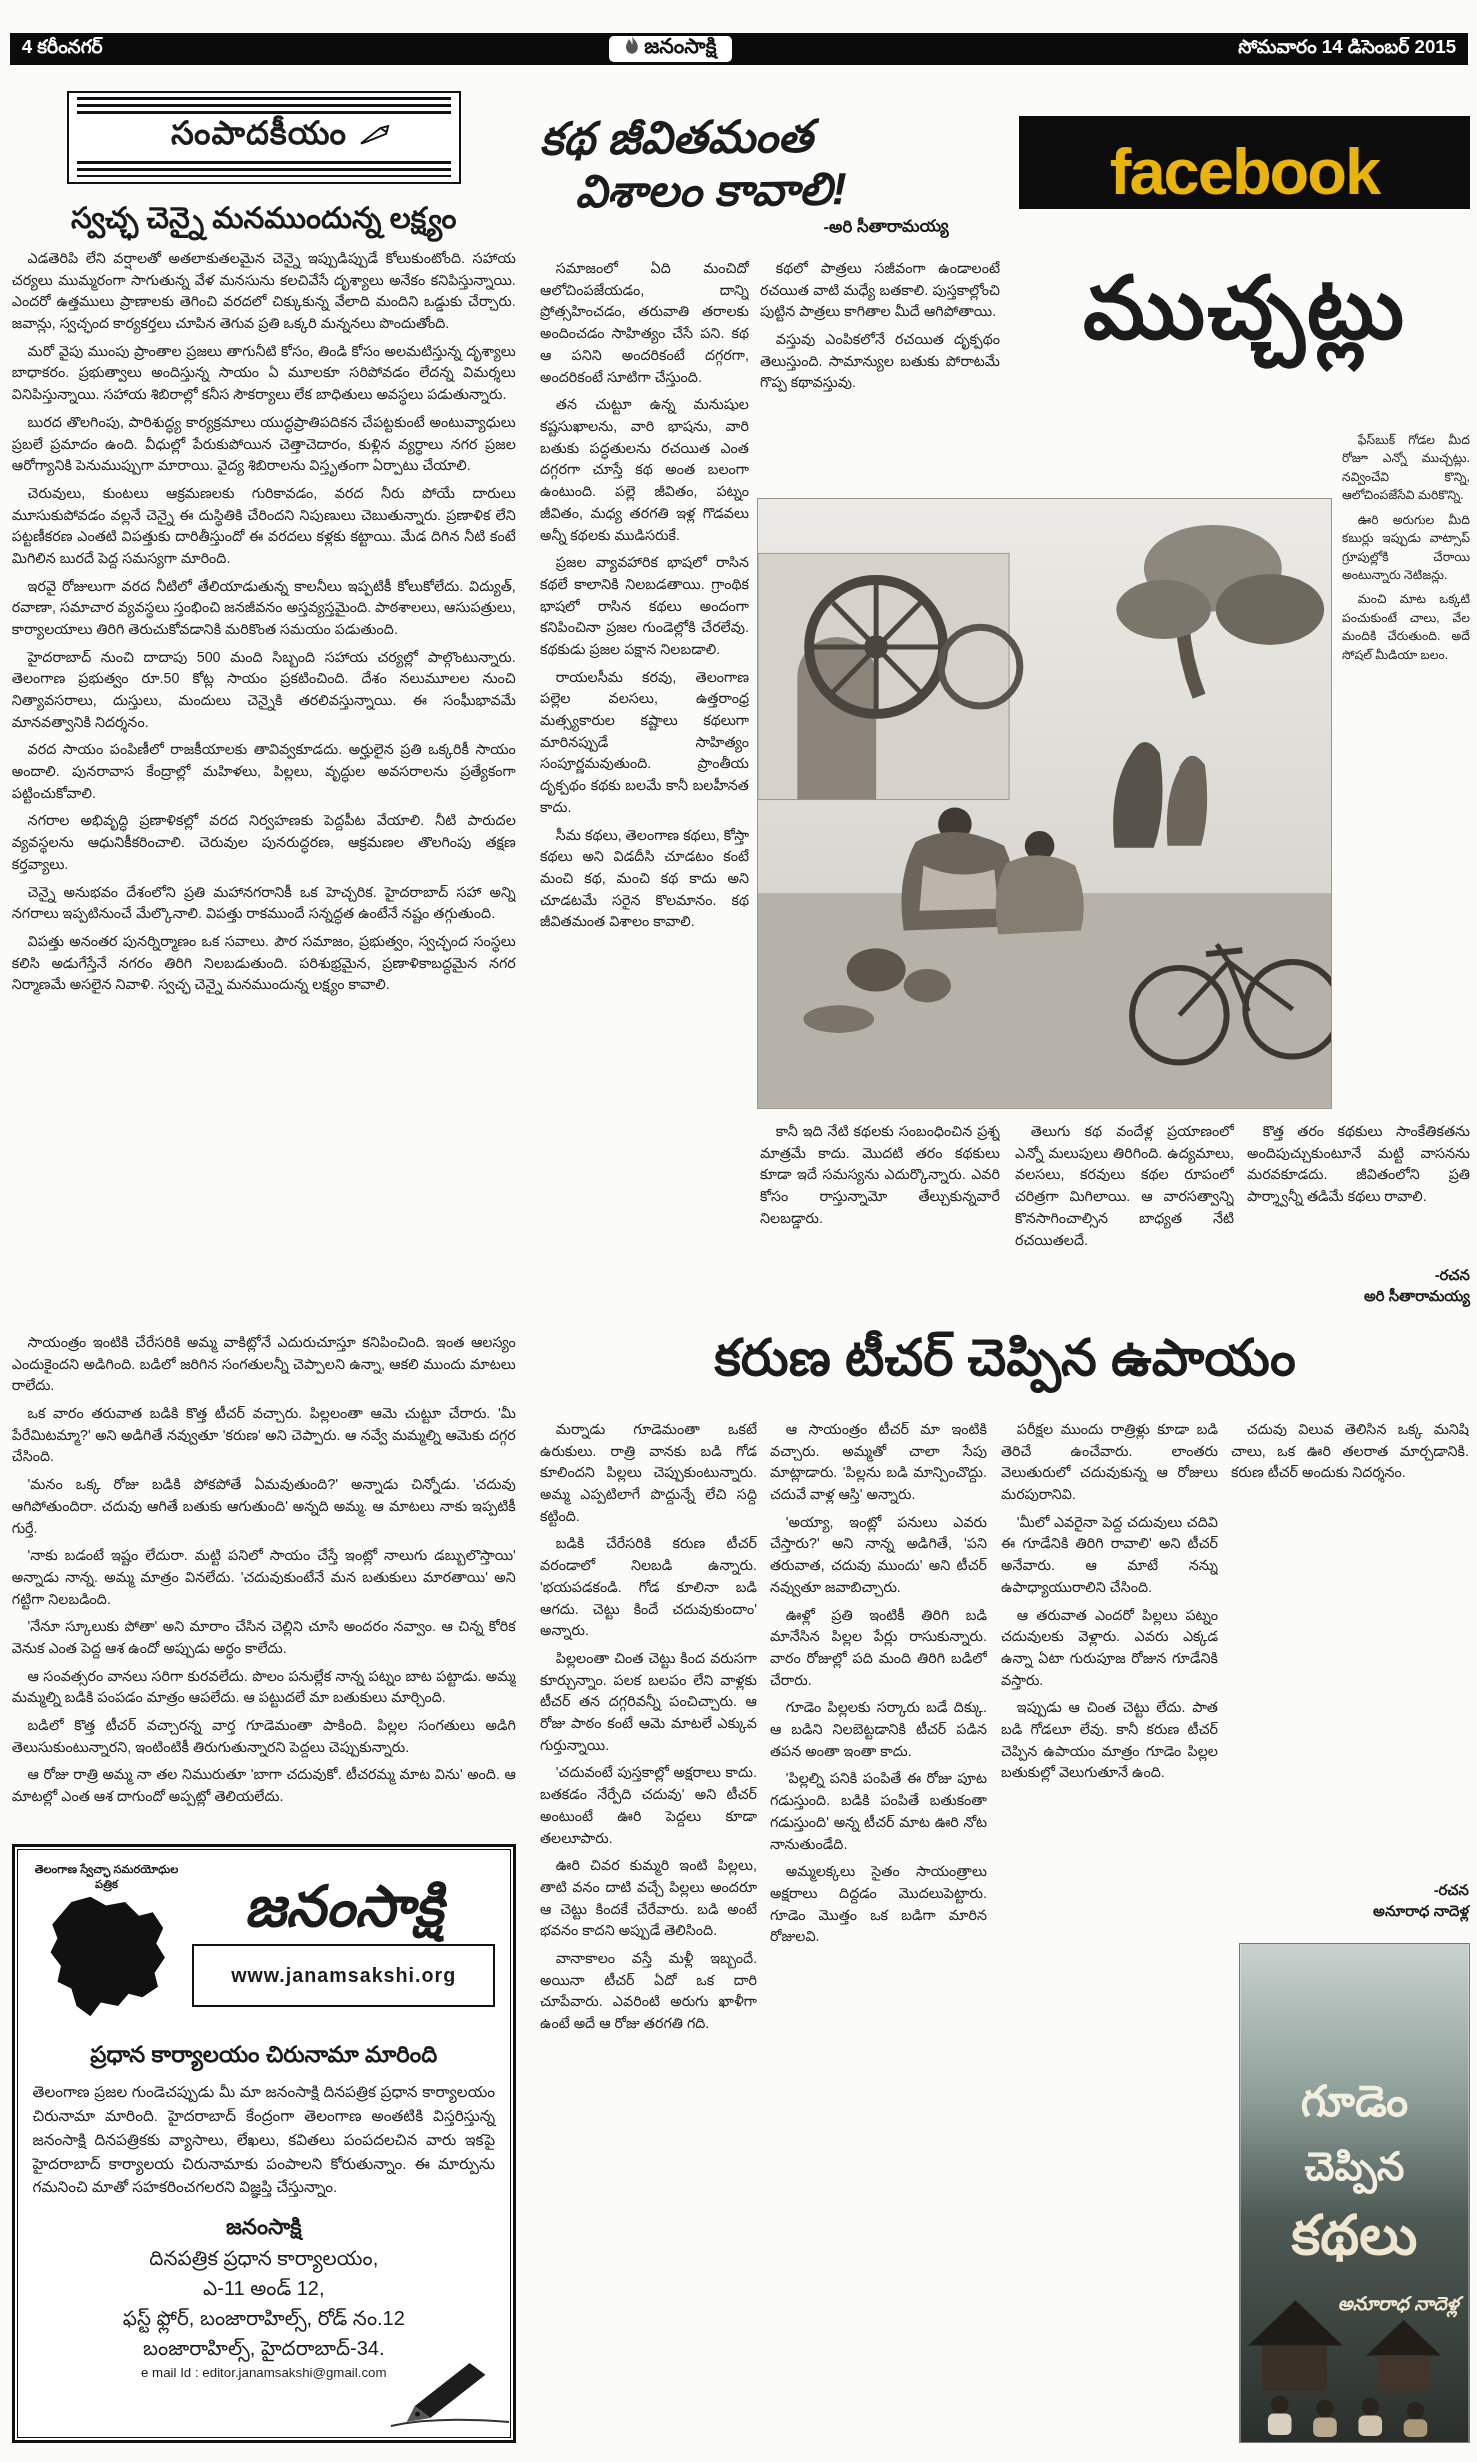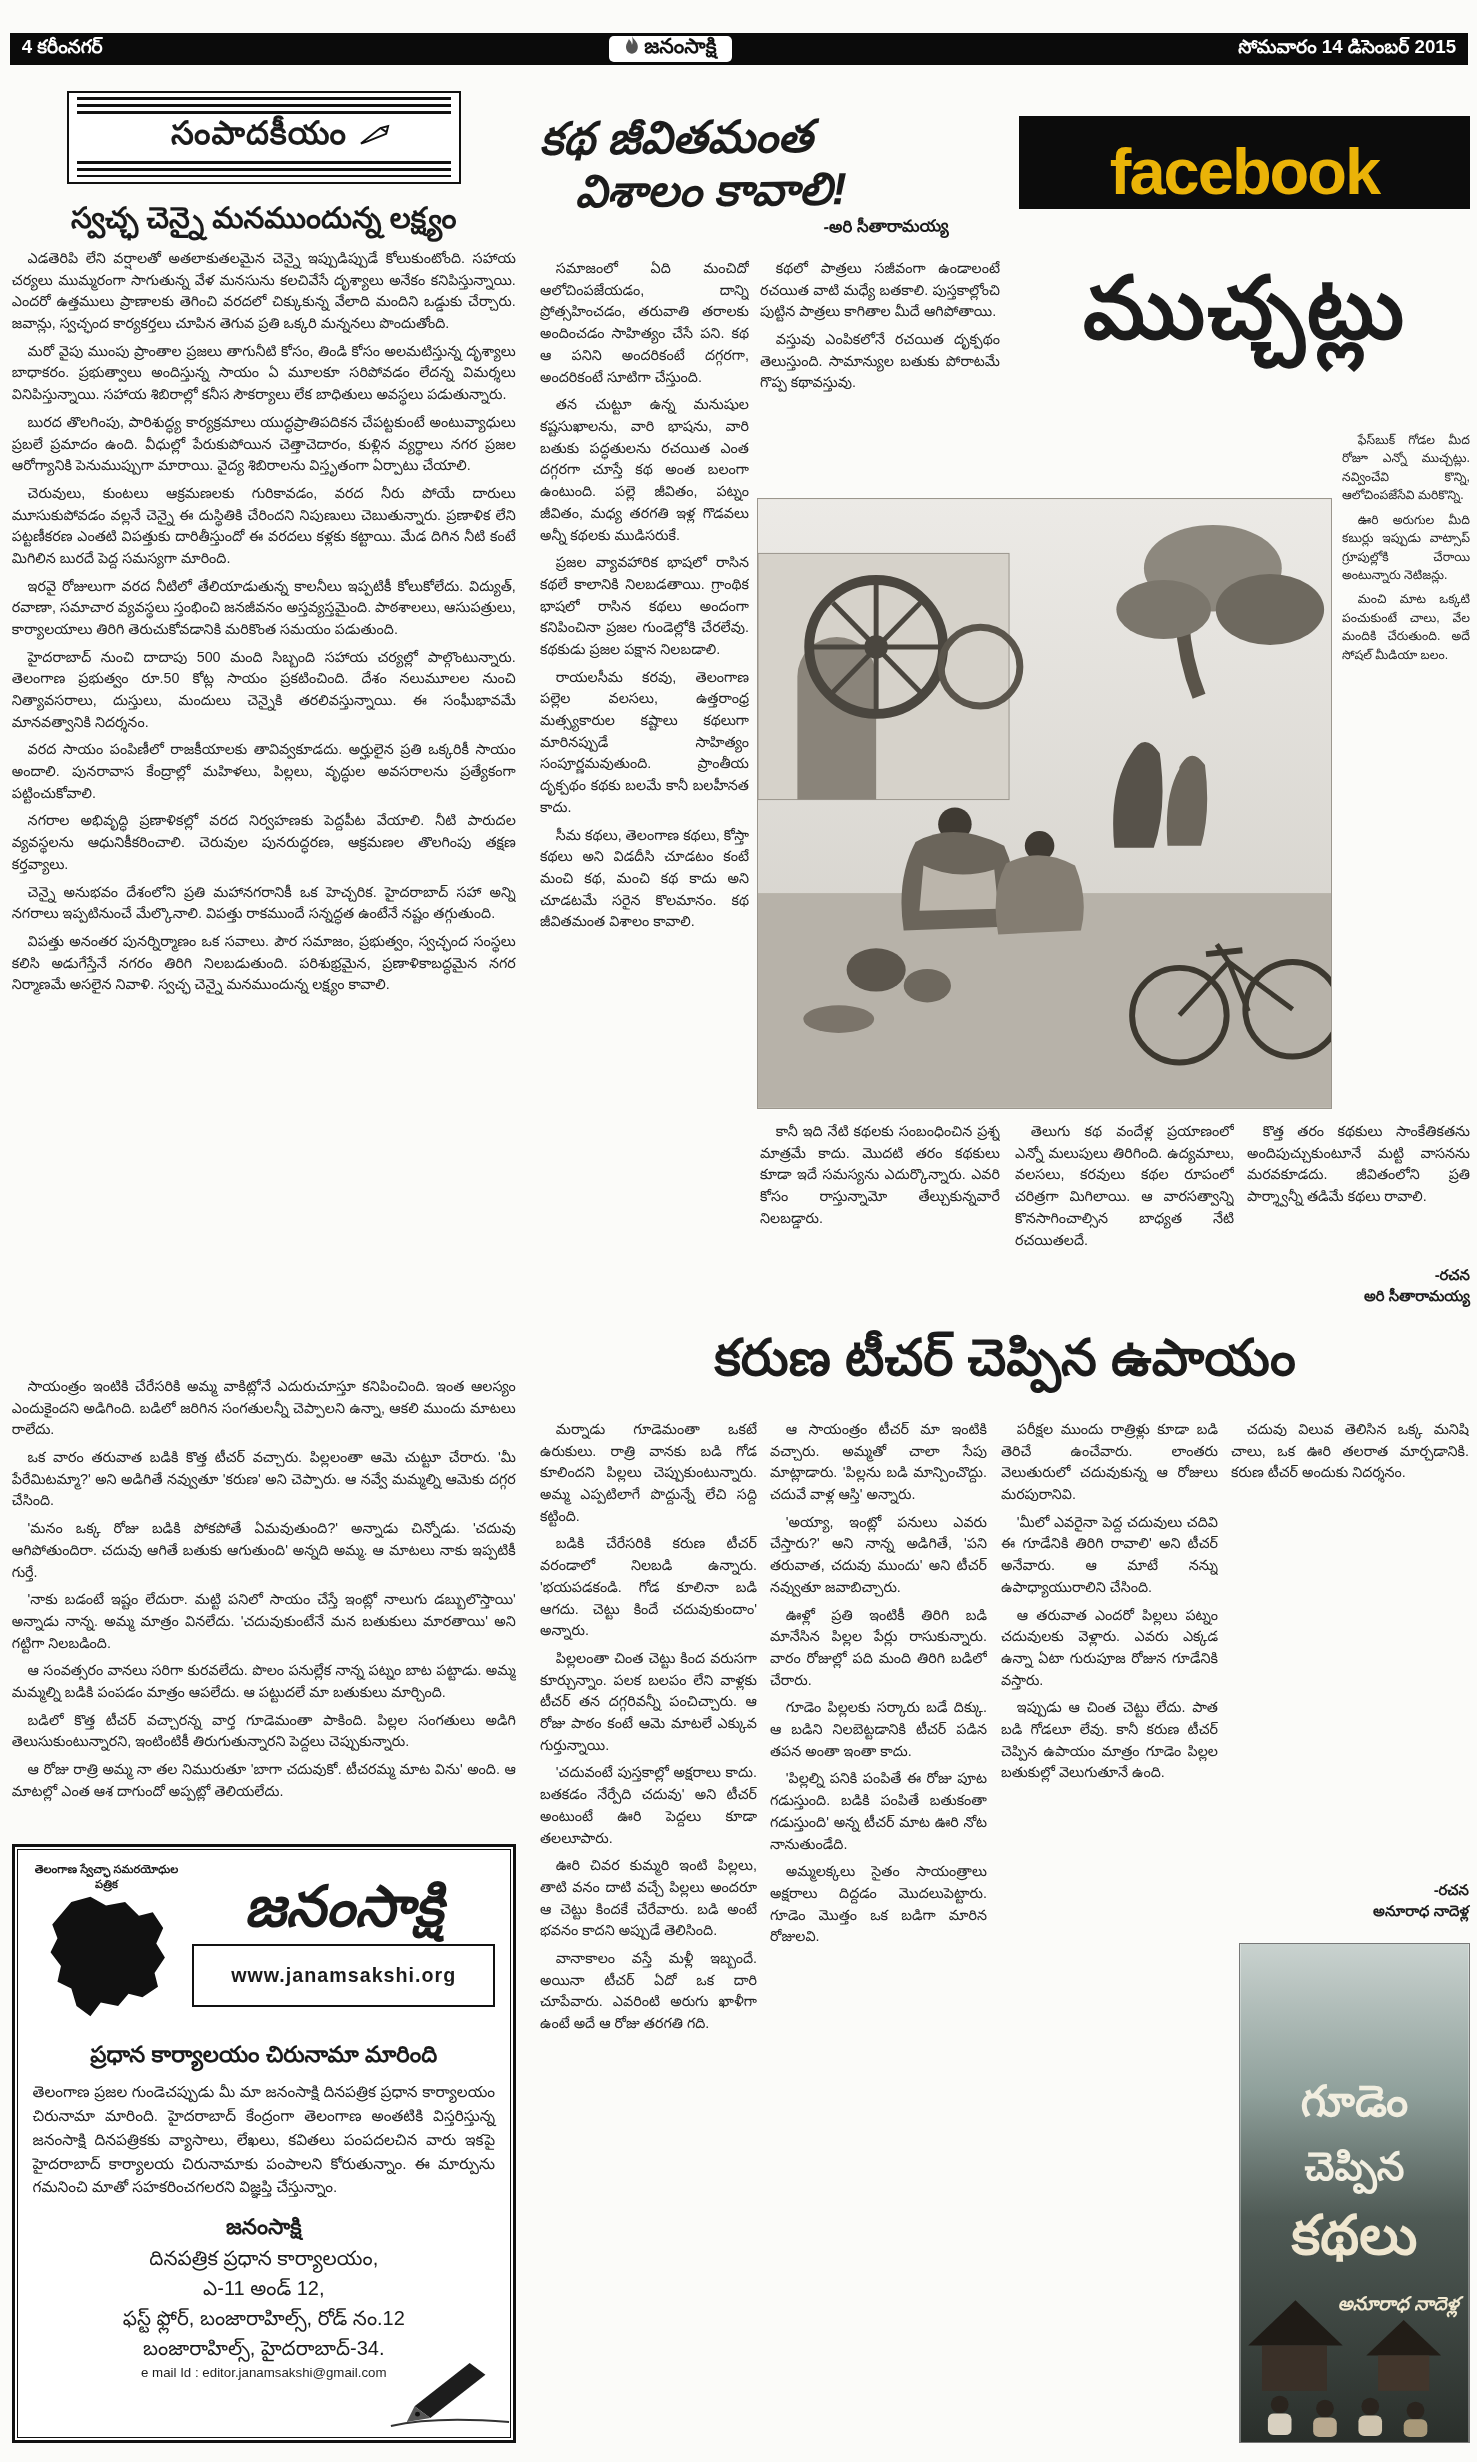--- a/index.html
+++ b/index.html
@@ -95,25 +95,26 @@
       <p>బురద తొలగింపు, పారిశుద్ధ్య కార్యక్రమాలు యుద్ధప్రాతిపదికన చేపట్టకుంటే అంటువ్యాధులు ప్రబలే ప్రమాదం ఉంది. వీధుల్లో పేరుకుపోయిన చెత్తాచెదారం, కుళ్లిన వ్యర్థాలు నగర ప్రజల ఆరోగ్యానికి పెనుముప్పుగా మారాయి. వైద్య శిబిరాలను విస్తృతంగా ఏర్పాటు చేయాలి.</p>
       <p>చెరువులు, కుంటలు ఆక్రమణలకు గురికావడం, వరద నీరు పోయే దారులు మూసుకుపోవడం వల్లనే చెన్నై ఈ దుస్థితికి చేరిందని నిపుణులు చెబుతున్నారు. ప్రణాళిక లేని పట్టణీకరణ ఎంతటి విపత్తుకు దారితీస్తుందో ఈ వరదలు కళ్లకు కట్టాయి. మేడ దిగిన నీటి కంటే మిగిలిన బురదే పెద్ద సమస్యగా మారింది.</p>
       <p>ఇరవై రోజులుగా వరద నీటిలో తేలియాడుతున్న కాలనీలు ఇప్పటికీ కోలుకోలేదు. విద్యుత్, రవాణా, సమాచార వ్యవస్థలు స్తంభించి జనజీవనం అస్తవ్యస్తమైంది. పాఠశాలలు, ఆసుపత్రులు, కార్యాలయాలు తిరిగి తెరుచుకోవడానికి మరికొంత సమయం పడుతుంది.</p>
       <p>హైదరాబాద్ నుంచి దాదాపు 500 మంది సిబ్బంది సహాయ చర్యల్లో పాల్గొంటున్నారు. తెలంగాణ ప్రభుత్వం రూ.50 కోట్ల సాయం ప్రకటించింది. దేశం నలుమూలల నుంచి నిత్యావసరాలు, దుస్తులు, మందులు చెన్నైకి తరలివస్తున్నాయి. ఈ సంఘీభావమే మానవత్వానికి నిదర్శనం.</p>
       <p>వరద సాయం పంపిణీలో రాజకీయాలకు తావివ్వకూడదు. అర్హులైన ప్రతి ఒక్కరికీ సాయం అందాలి. పునరావాస కేంద్రాల్లో మహిళలు, పిల్లలు, వృద్ధుల అవసరాలను ప్రత్యేకంగా పట్టించుకోవాలి.</p>
       <p>నగరాల అభివృద్ధి ప్రణాళికల్లో వరద నిర్వహణకు పెద్దపీట వేయాలి. నీటి పారుదల వ్యవస్థలను ఆధునికీకరించాలి. చెరువుల పునరుద్ధరణ, ఆక్రమణల తొలగింపు తక్షణ కర్తవ్యాలు.</p>
       <p>చెన్నై అనుభవం దేశంలోని ప్రతి మహానగరానికీ ఒక హెచ్చరిక. హైదరాబాద్ సహా అన్ని నగరాలు ఇప్పటినుంచే మేల్కొనాలి. విపత్తు రాకముందే సన్నద్ధత ఉంటేనే నష్టం తగ్గుతుంది.</p>
       <p>విపత్తు అనంతర పునర్నిర్మాణం ఒక సవాలు. పౌర సమాజం, ప్రభుత్వం, స్వచ్ఛంద సంస్థలు కలిసి అడుగేస్తేనే నగరం తిరిగి నిలబడుతుంది. పరిశుభ్రమైన, ప్రణాళికాబద్ధమైన నగర నిర్మాణమే అసలైన నివాళి. స్వచ్ఛ చెన్నై మనముందున్న లక్ష్యం కావాలి.</p>
     </div>
 
-  <div class="abs bodycol" style="left:11.8px;top:1376px;width:504px;height:500px;">
+  <div class="abs bodycol" style="left:11.8px;top:1332px;width:504px;height:500px;">
       <p>సాయంత్రం ఇంటికి చేరేసరికి అమ్మ వాకిట్లోనే ఎదురుచూస్తూ కనిపించింది. ఇంత ఆలస్యం ఎందుకైందని అడిగింది. బడిలో జరిగిన సంగతులన్నీ చెప్పాలని ఉన్నా, ఆకలి ముందు మాటలు రాలేదు.</p>
       <p>ఒక వారం తరువాత బడికి కొత్త టీచర్ వచ్చారు. పిల్లలంతా ఆమె చుట్టూ చేరారు. 'మీ పేరేమిటమ్మా?' అని అడిగితే నవ్వుతూ 'కరుణ' అని చెప్పారు. ఆ నవ్వే మమ్మల్ని ఆమెకు దగ్గర చేసింది.</p>
       <p>'మనం ఒక్క రోజు బడికి పోకపోతే ఏమవుతుంది?' అన్నాడు చిన్నోడు. 'చదువు ఆగిపోతుందిరా. చదువు ఆగితే బతుకు ఆగుతుంది' అన్నది అమ్మ. ఆ మాటలు నాకు ఇప్పటికీ గుర్తే.</p>
       <p>'నాకు బడంటే ఇష్టం లేదురా. మట్టి పనిలో సాయం చేస్తే ఇంట్లో నాలుగు డబ్బులొస్తాయి' అన్నాడు నాన్న. అమ్మ మాత్రం వినలేదు. 'చదువుకుంటేనే మన బతుకులు మారతాయి' అని గట్టిగా నిలబడింది.</p>
+      <p>'నేనూ స్కూలుకు పోతా' అని మారాం చేసిన చెల్లిని చూసి అందరం నవ్వాం. ఆ చిన్న కోరిక వెనుక ఎంత పెద్ద ఆశ ఉందో అప్పుడు అర్థం కాలేదు.</p>
       <p>ఆ సంవత్సరం వానలు సరిగా కురవలేదు. పొలం పనుల్లేక నాన్న పట్నం బాట పట్టాడు. అమ్మ మమ్మల్ని బడికి పంపడం మాత్రం ఆపలేదు. ఆ పట్టుదలే మా బతుకులు మార్చింది.</p>
       <p>బడిలో కొత్త టీచర్ వచ్చారన్న వార్త గూడెమంతా పాకింది. పిల్లల సంగతులు అడిగి తెలుసుకుంటున్నారని, ఇంటింటికీ తిరుగుతున్నారని పెద్దలు చెప్పుకున్నారు.</p>
       <p>ఆ రోజు రాత్రి అమ్మ నా తల నిమురుతూ 'బాగా చదువుకో. టీచరమ్మ మాట విను' అంది. ఆ మాటల్లో ఎంత ఆశ దాగుందో అప్పట్లో తెలియలేదు.</p>
     </div>
 
   <div class="abs ms-title">
     <div class="l1">కథ జీవితమంత</div>
     <div class="l2">విశాలం కావాలి!</div>
     <div class="ms-byline">-అరి సీతారామయ్య</div>
   </div>

